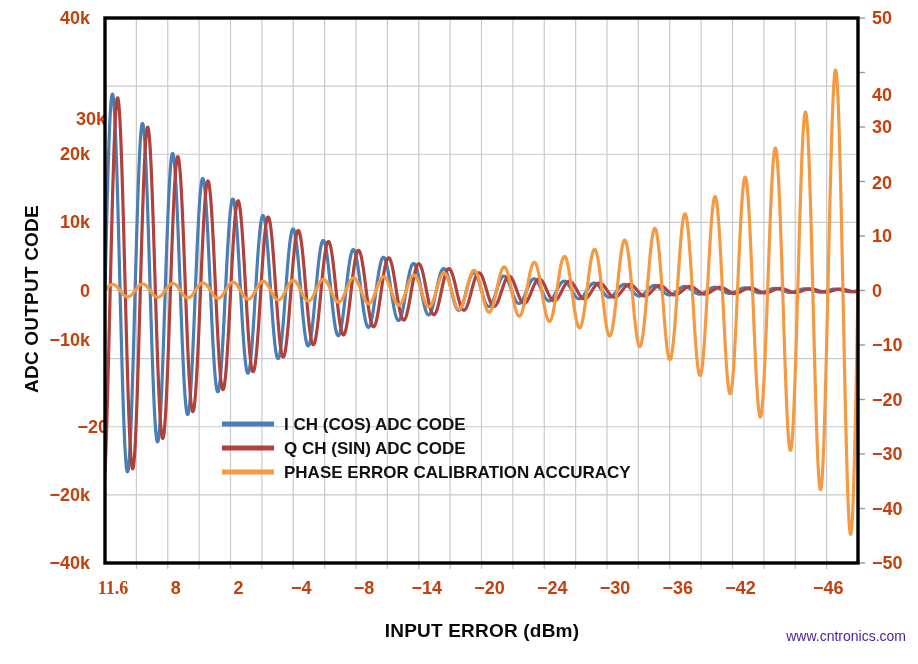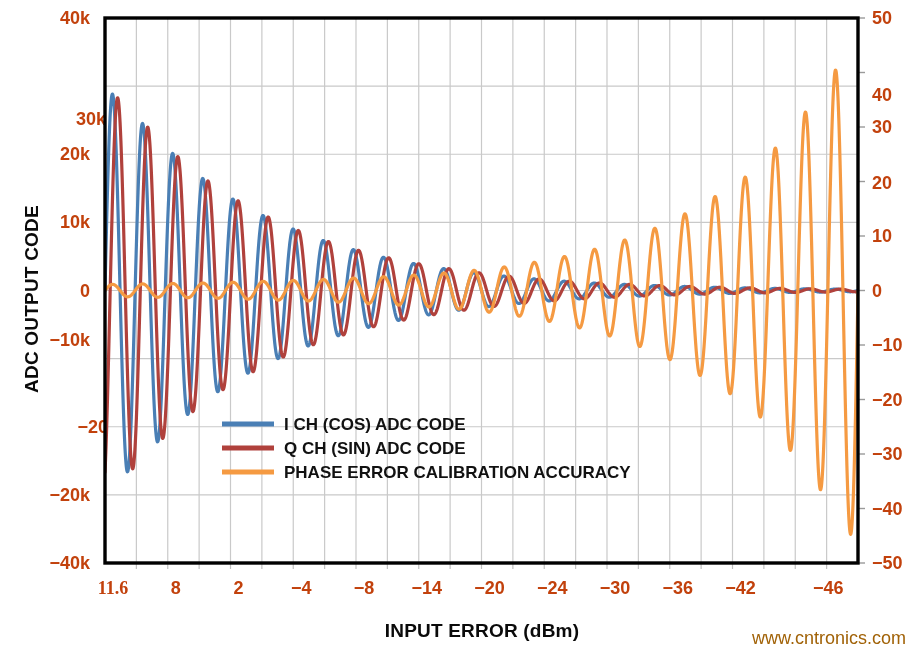--- a/index.html
+++ b/index.html
@@ -58,22 +58,22 @@
     transform: translateY(-50%);
   }
   .xtick {
     transform: translateX(-50%);
     top: 578px;
   }
   #watermark {
     position: absolute;
     right: 12px;
     top: 628px;
-    font-size: 18px;
-    color: #a16207;
+    font-size: 14px;
+    color: #4c1d95;
     font-family: "Liberation Sans", sans-serif;
     white-space: nowrap;
   }
   .legend-label {
     font-weight: bold;
     font-size: 17px;
     fill: #111111;
     font-family: "Liberation Sans", sans-serif;
   }
 </style>

